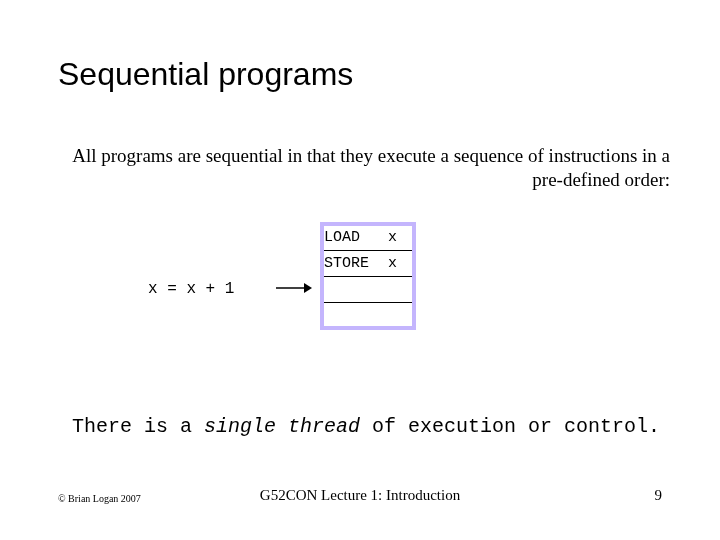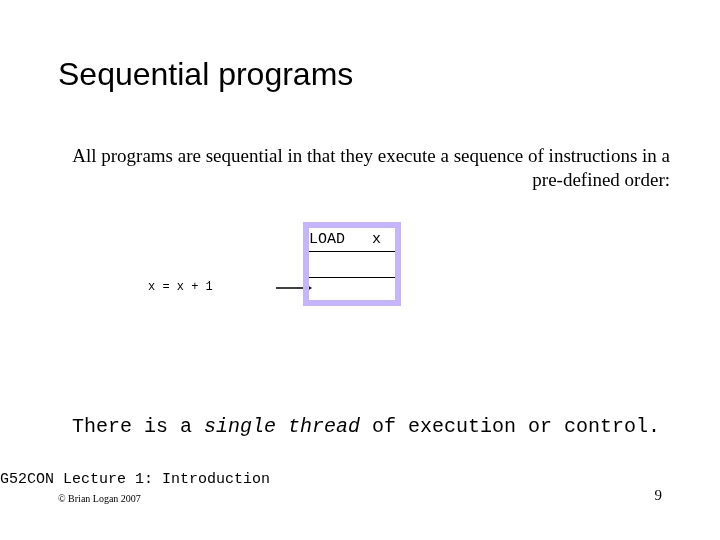--- a/index.html
+++ b/index.html
@@ -1,29 +1,29 @@
 <!DOCTYPE html>
 <html><head>
 <meta charset="utf-8">
 <style>
   * { box-sizing: border-box; margin: 0; padding: 0; }
   html, body { width: 720px; height: 540px; background: #fff; font-family: Arial, Helvetica, sans-serif; color: #000; }
   .slide { position: relative; width: 720px; height: 540px; }
   .title { position: absolute; left: 58px; top: 56px; font-size: 32px; font-weight: 400; font-family: Arial, Helvetica, sans-serif; }
   .para { position: absolute; left: 58px; top: 144px; width: 612px; font-family: "Times New Roman", Times, serif; font-size: 19px; line-height: 1.25; text-align: right; }
-  .expr { position: absolute; left: 148px; top: 280px; font-family: "Courier New", Courier, monospace; font-size: 12px; }
+  .expr { position: absolute; left: 148px; top: 280px; font-family: "Courier New", Courier, monospace; font-size: 16px; }
   .arrow { position: absolute; left: 276px; top: 280px; width: 36px; height: 16px; }
-  .table { position: absolute; left: 303px; top: 222px; border: 6px solid #c4b5fd; border-collapse: collapse; }
+  .table { position: absolute; left: 320px; top: 222px; border: 4px solid #c4b5fd; border-collapse: collapse; }
   .table td { border-top: 1px solid #000; border-bottom: 1px solid #000; border-left: 0; border-right: 0; padding: 0; height: 26px; vertical-align: middle; }
   .c0 { width: 66px; padding-left: 8px; font-family: "Courier New", Courier, monospace; font-size: 15px; }
   .c1 { width: 26px; font-family: "Courier New", Courier, monospace; font-size: 15px; }
   .closing { position: absolute; left: 72px; top: 415px; font-family: Liberation Mono, monospace; font-size: 20px; }
   .closing .it { font-style: italic; }
   .footer-left { position: absolute; left: 58px; bottom: 36px; font-family: "Times New Roman", Times, serif; font-size: 10px; }
-  .footer-center { position: absolute; left: 0; right: 0; bottom: 52px; text-align: left; font-family: Liberation Mono, monospace; font-size: 15px; }
+  .footer-center { position: absolute; left: 0; right: 0; bottom: 36px; text-align: center; font-family: Liberation Serif, serif; font-size: 15px; }
   .footer-right { position: absolute; right: 58px; bottom: 36px; font-family: "Times New Roman", Times, serif; font-size: 15px; }
 </style>
 </head>
 <body>
 
 <div class="slide">
 
   <h1 class="title">Sequential programs</h1>
 
   <p class="para">All programs are sequential in that they execute a sequence of instructions in a pre-defined order:</p>
@@ -35,20 +35,24 @@
     <polygon points="28,3 36,8 28,13" fill="#000"></polygon>
   </svg>
 
   <table class="table">
     <tbody>
         <tr>
       <td class="c0">LOAD</td>
       <td class="c1">x</td>
     </tr>
     <tr>
+      <td class="c0">STORE</td>
+      <td class="c1">x</td>
+    </tr>
+    <tr>
       <td class="c0"></td>
       <td class="c1"></td>
     </tr>
     <tr>
       <td class="c0"></td>
       <td class="c1"></td>
     </tr>
   </tbody>
     </table>
 

